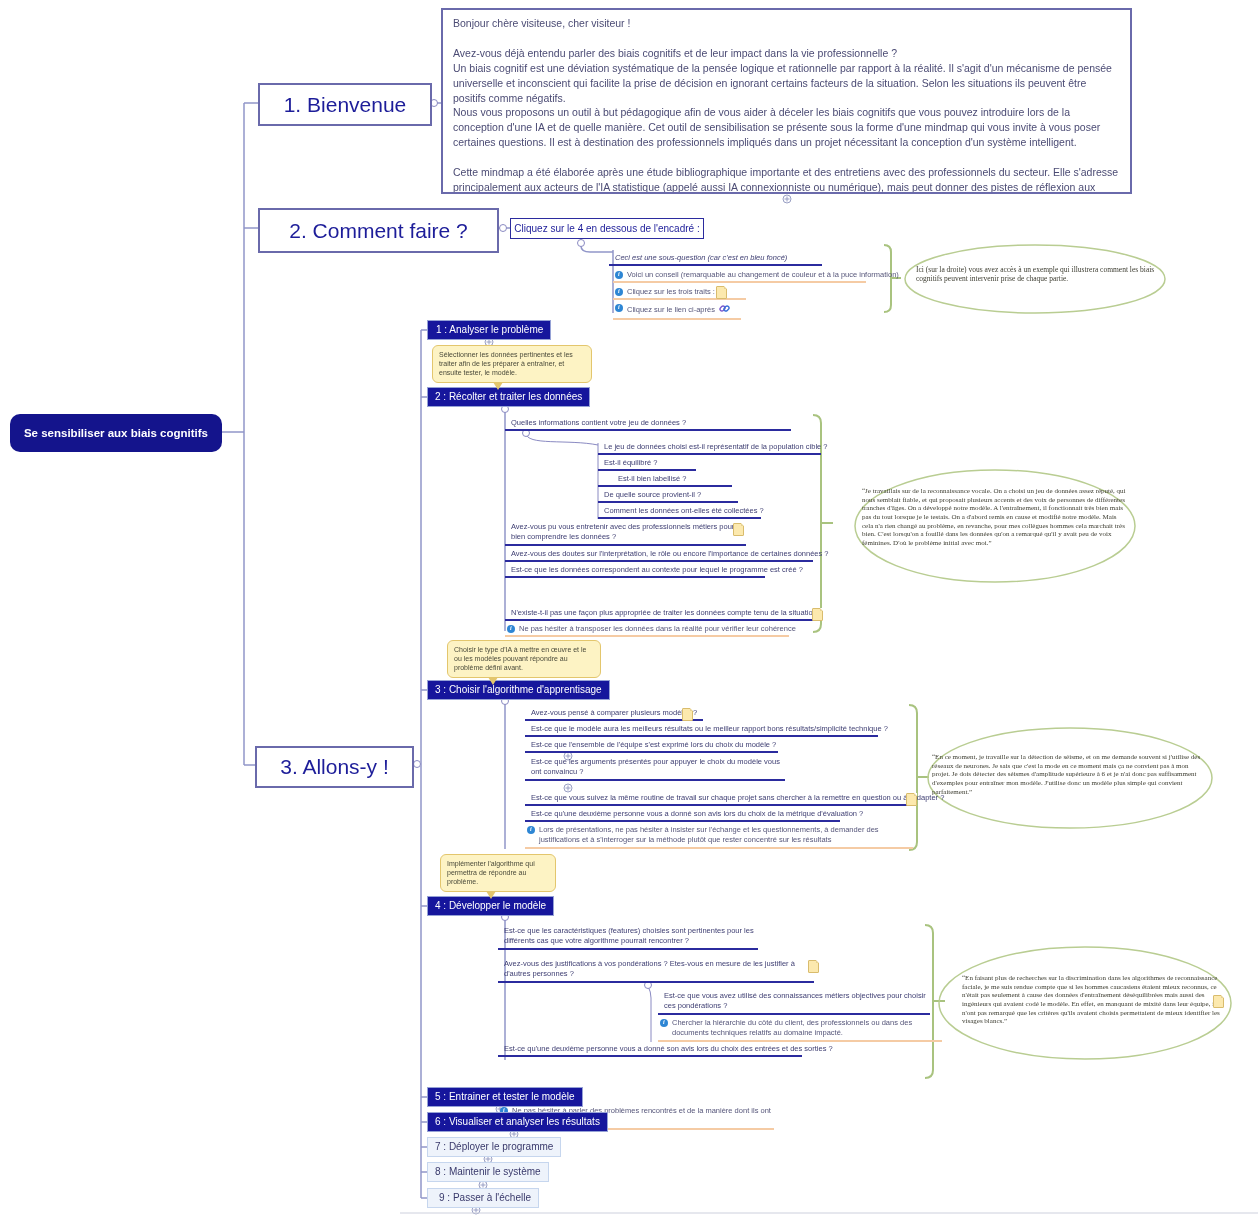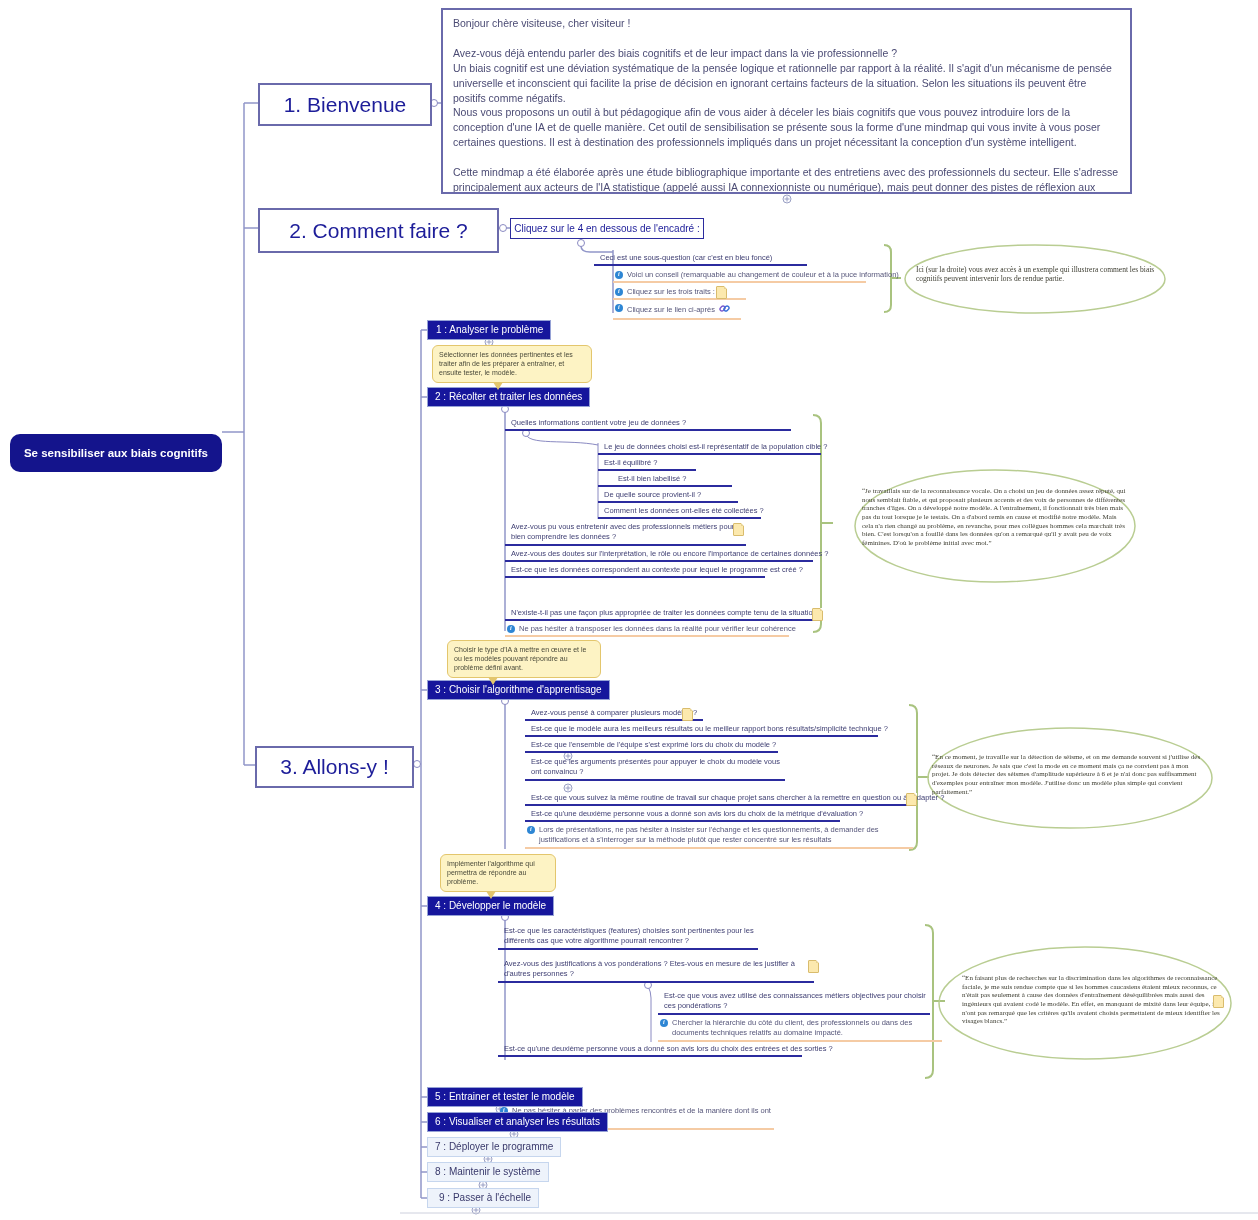--- a/index.html
+++ b/index.html
@@ -1,20 +1,20 @@
 <!DOCTYPE html>
 <html><head>
 <meta charset="utf-8">
 <style>
   html,body{margin:0;padding:0;background:#fff;}
   #stage{position:relative;width:1258px;height:1220px;background:#fff;overflow:hidden;
          font-family:"Liberation Sans",sans-serif;}
   #wires{position:absolute;left:0;top:0;z-index:0;}
 
-  .rootnode{position:absolute;left:10px;top:434px;width:212px;height:38px;background:#14148c;
+  .rootnode{position:absolute;left:10px;top:414px;width:212px;height:38px;background:#14148c;
     border-radius:10px;color:#fff;font-weight:bold;font-size:11.5px;display:flex;align-items:center;
     justify-content:center;z-index:2;}
   .branch{position:absolute;background:#fff;border:2px solid #6a6aab;color:#1d1d99;
     display:flex;align-items:center;justify-content:center;font-size:21px;z-index:2;}
   #b1{left:258px;top:83px;width:170px;height:39px;}
   #b2{left:258px;top:208px;width:237px;height:41px;}
   #b3{left:255px;top:746px;width:155px;height:38px;}
 
   .bigtext{position:absolute;left:441px;top:8px;width:691px;height:186px;box-sizing:border-box;
     background:#fff;border:2px solid #6a6aab;padding:6px 10px;font-size:10.5px;line-height:1.42;
@@ -140,31 +140,31 @@
 
   <div class="bigtext">Bonjour chère visiteuse, cher visiteur !
 
 Avez-vous déjà entendu parler des biais cognitifs et de leur impact dans la vie professionnelle ?
 Un biais cognitif est une déviation systématique de la pensée logique et rationnelle par rapport à la réalité. Il s'agit d'un mécanisme de pensée universelle et inconscient qui facilite la prise de décision en ignorant certains facteurs de la situation. Selon les situations ils peuvent être positifs comme négatifs.
 Nous vous proposons un outil à but pédagogique afin de vous aider à déceler les biais cognitifs que vous pouvez introduire lors de la conception d'une IA et de quelle manière. Cet outil de sensibilisation se présente sous la forme d'une mindmap qui vous invite à vous poser certaines questions. Il est à destination des professionnels impliqués dans un projet nécessitant la conception d'un système intelligent.
 
 Cette mindmap a été élaborée après une étude bibliographique importante et des entretiens avec des professionnels du secteur. Elle s'adresse principalement aux acteurs de l'IA statistique (appelé aussi IA connexionniste ou numérique), mais peut donner des pistes de réflexion aux acteurs de l'IA symbolique et hybride. Nous vous proposons de nous concentrer sur la prise de conscience de 6 biais cognitifs que vous pouvez découvrir ci-dessous.</div>
 
   <div class="instrbox">Cliquez sur le 4 en dessous de l'encadré :</div>
-  <div class="row crow" style="left:594px;top:252px;width:205px;">Ceci est une sous-question (car c'est en bleu foncé)</div>
+  <div class="row crow" style="left:609px;top:252px;width:205px;font-style:italic;">Ceci est une sous-question (car c'est en bleu foncé)</div>
   <div class="row crow conseil" style="left:613px;top:269px;width:237px;"><span class="info"></span><span>Voici un conseil (remarquable au changement de couleur et à la puce information)</span></div>
   <div class="row crow conseil" style="left:613px;top:286px;width:117px;"><span class="info"></span><span>Cliquez sur les trois traits :</span></div>
   <div class="note-ic" style="left:716px;top:286px;"></div>
   <div class="row crow conseil" style="left:613px;top:302px;width:112px;"><span class="info"></span><span>Cliquez sur le lien ci-après</span><span class="link-ic"><svg width="11" height="11">
           <g fill="none" stroke-width="1.4">
             <rect x="0.8" y="3.6" width="5.4" height="3.8" rx="1.9" stroke="#7a5ad0" transform="rotate(-45 3.5 5.5)"></rect>
             <rect x="4.8" y="3.6" width="5.4" height="3.8" rx="1.9" stroke="#3a6fd8" transform="rotate(-45 7.5 5.5)"></rect>
           </g>
         </svg></span></div>
-  <div class="quote qbig" style="left:916px;top:265px;width:240px;">Ici (sur la droite) vous avez accès à un exemple qui illustrera comment les biais cognitifs peuvent intervenir lors de rendue partie.</div>
+  <div class="quote qbig" style="left:916px;top:265px;width:240px;">Ici (sur la droite) vous avez accès à un exemple qui illustrera comment les biais cognitifs peuvent intervenir prise de chaque partie.</div>
 
   <div class="sec dark" style="left:427px;top:320px;padding-left:8px;">1 : Analyser le problème</div>
   <div class="sec dark" style="left:427px;top:387px;">2 : Récolter et traiter les données</div>
   <div class="sec dark" style="left:427px;top:680px;">3 : Choisir l'algorithme d'apprentisage</div>
   <div class="sec dark" style="left:427px;top:896px;">4 : Développer le modèle</div>
   <div class="sec dark" style="left:427px;top:1087px;">5 : Entrainer et tester le modèle</div>
   <div class="sec dark" style="left:427px;top:1112px;">6 : Visualiser et analyser les résultats</div>
   <div class="sec light" style="left:427px;top:1137px;">7 : Déployer le programme</div>
   <div class="sec light" style="left:427px;top:1162px;">8 : Maintenir le système</div>
   <div class="sec light" style="left:427px;top:1188px;padding-left:11px;">9 : Passer à l'échelle</div>

